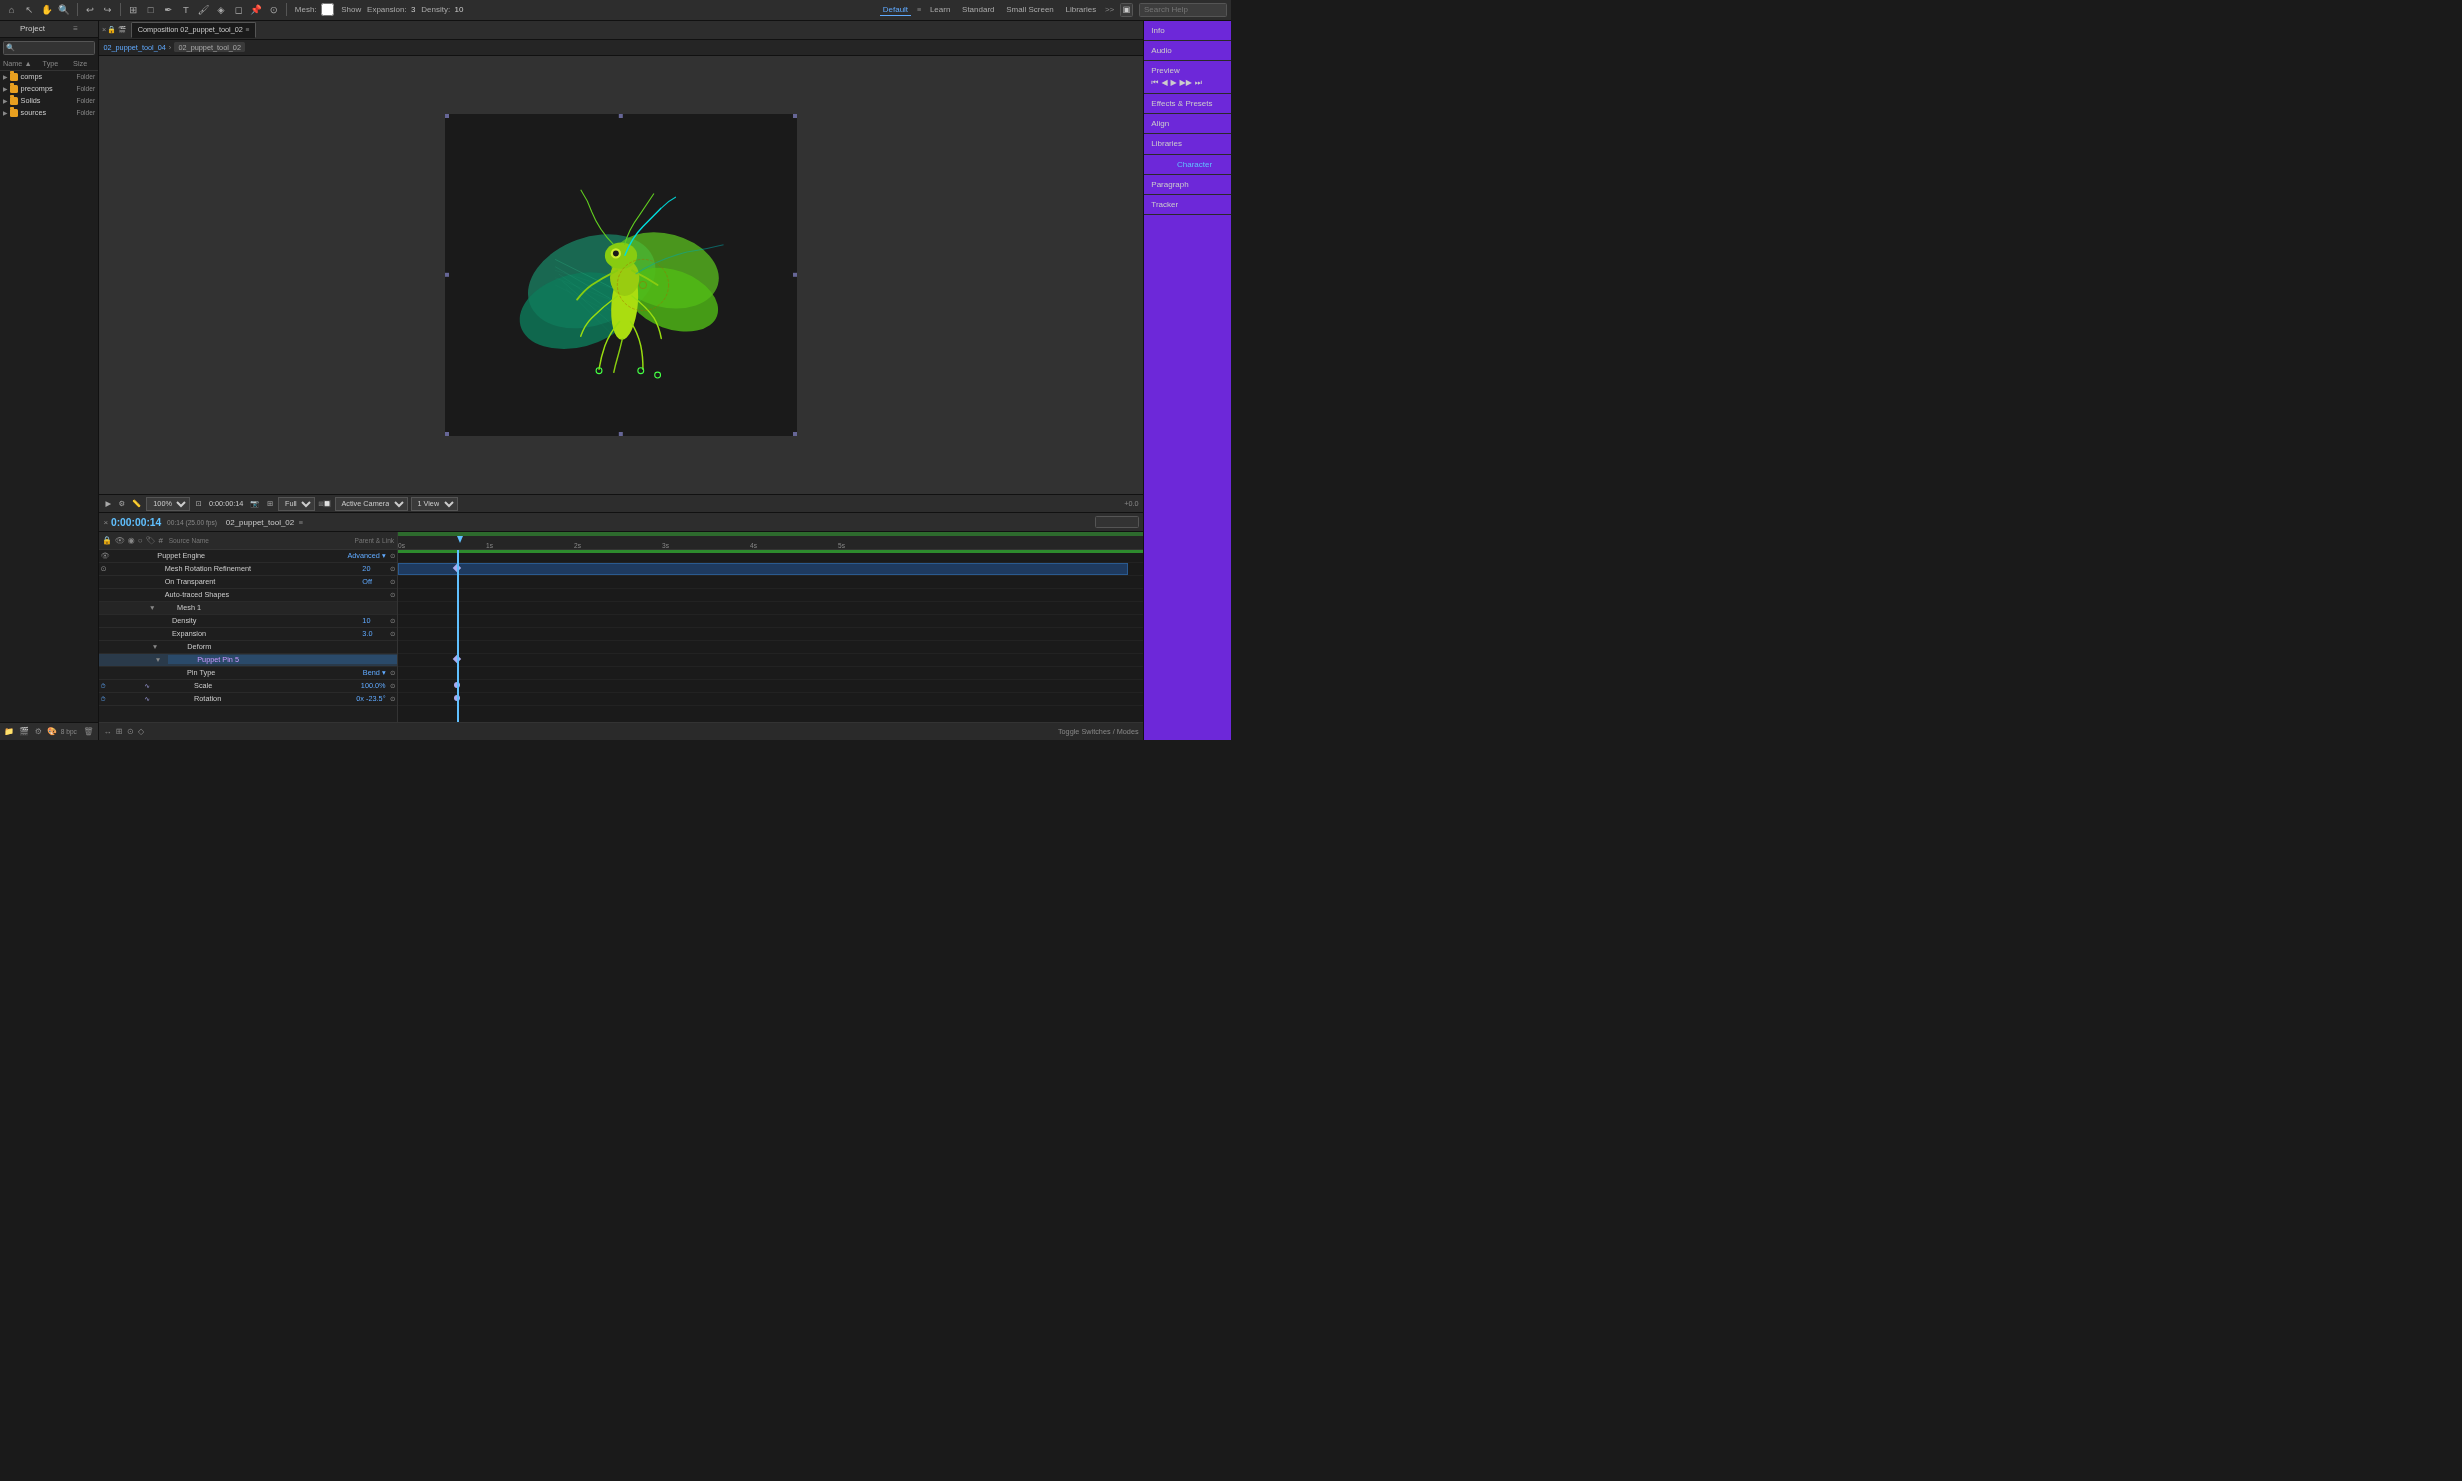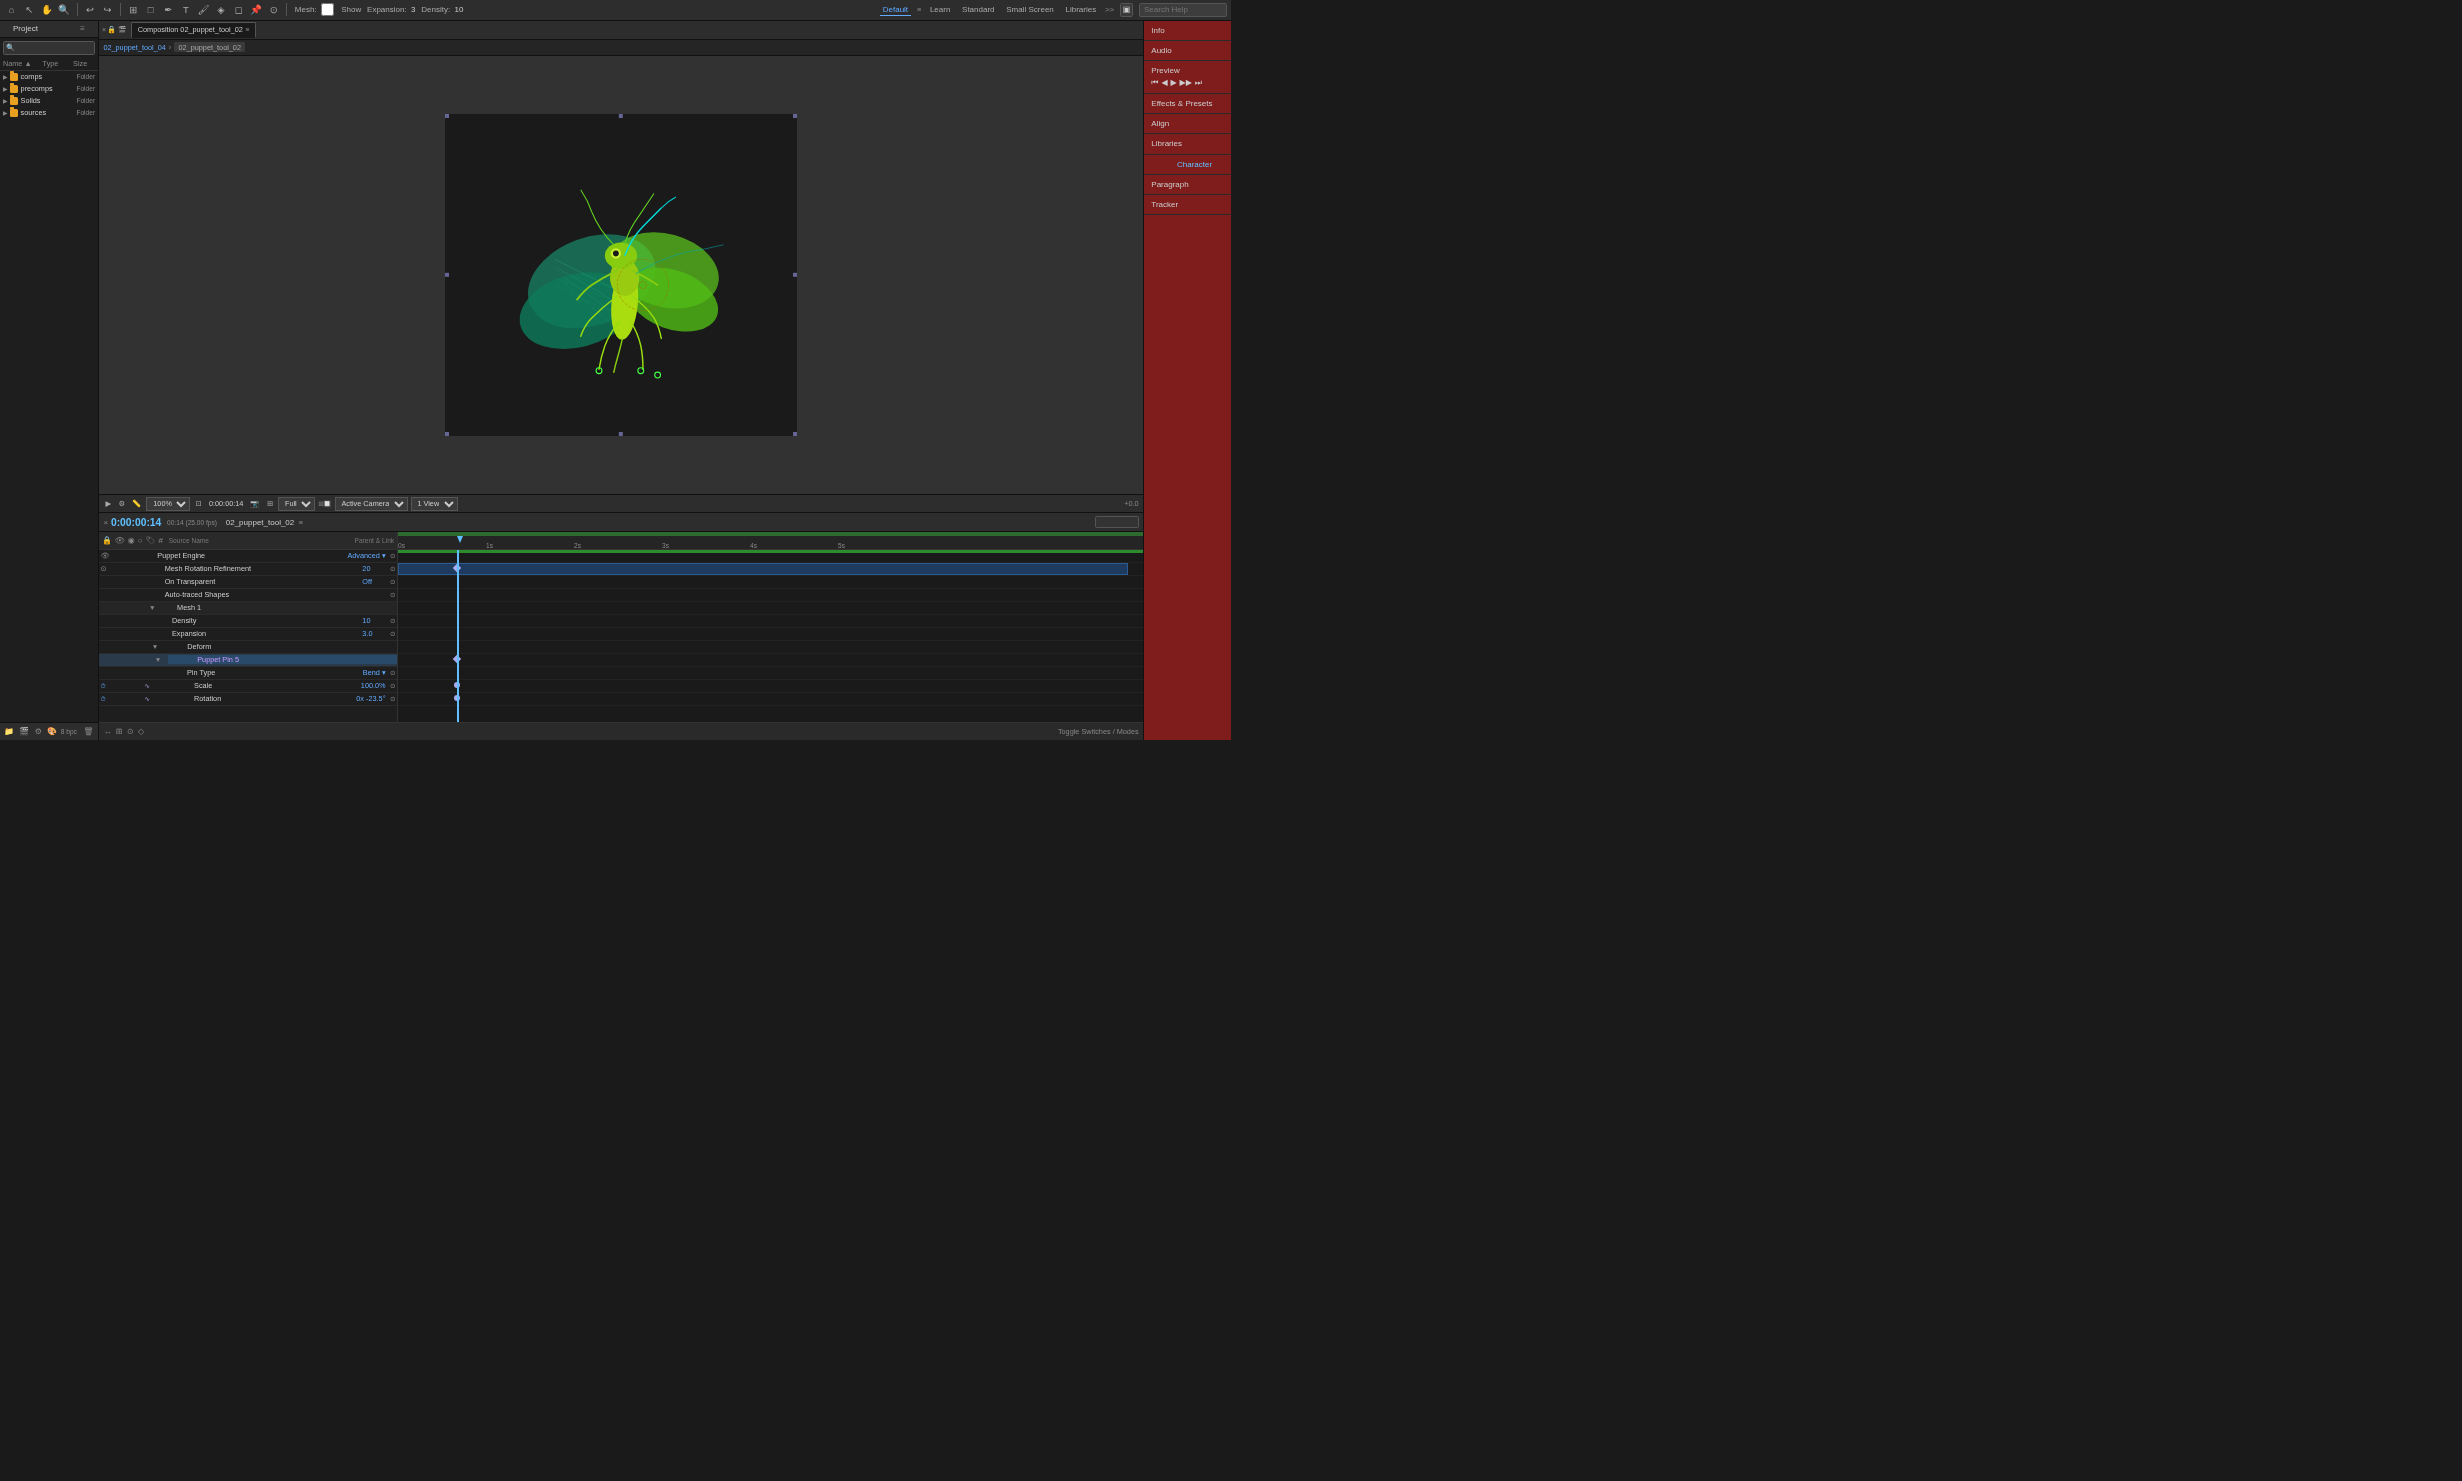--- a/index.html
+++ b/index.html
@@ -91,21 +91,21 @@
       border-right: 0.7px solid #111;
       display: flex;
       flex-direction: column;
       flex-shrink: 0;
     }
     #project-header {
       height: 17.6px;
       background: #2d2d2d;
       display: flex;
       align-items: center;
-      padding: 0 13px;
+      padding: 0 20px;
       border-bottom: 0.7px solid #111;
       font-size: 8px;
       color: #ccc;
       gap: 4.4px;
     }
     #project-search {
       background: #333;
       border: 0.7px solid #555;
       margin: 2.9px;
       padding: 1.5px 2.9px;
@@ -473,21 +473,21 @@
       padding: 0 4.4px;
       gap: 4.4px;
       border-top: 0.7px solid #333;
       font-size: 7.3px;
       color: #888;
     }
 
     
     #right-panel {
       width: 88px;
-      background: #7f1d1d;
+      background: #6d28d9;
       border-left: 0.7px solid #111;
       display: flex;
       flex-direction: column;
       flex-shrink: 0;
     }
     .right-panel-item {
       padding: 5.1px 7.3px;
       font-size: 8px;
       color: #cccccc;
       cursor: pointer;

